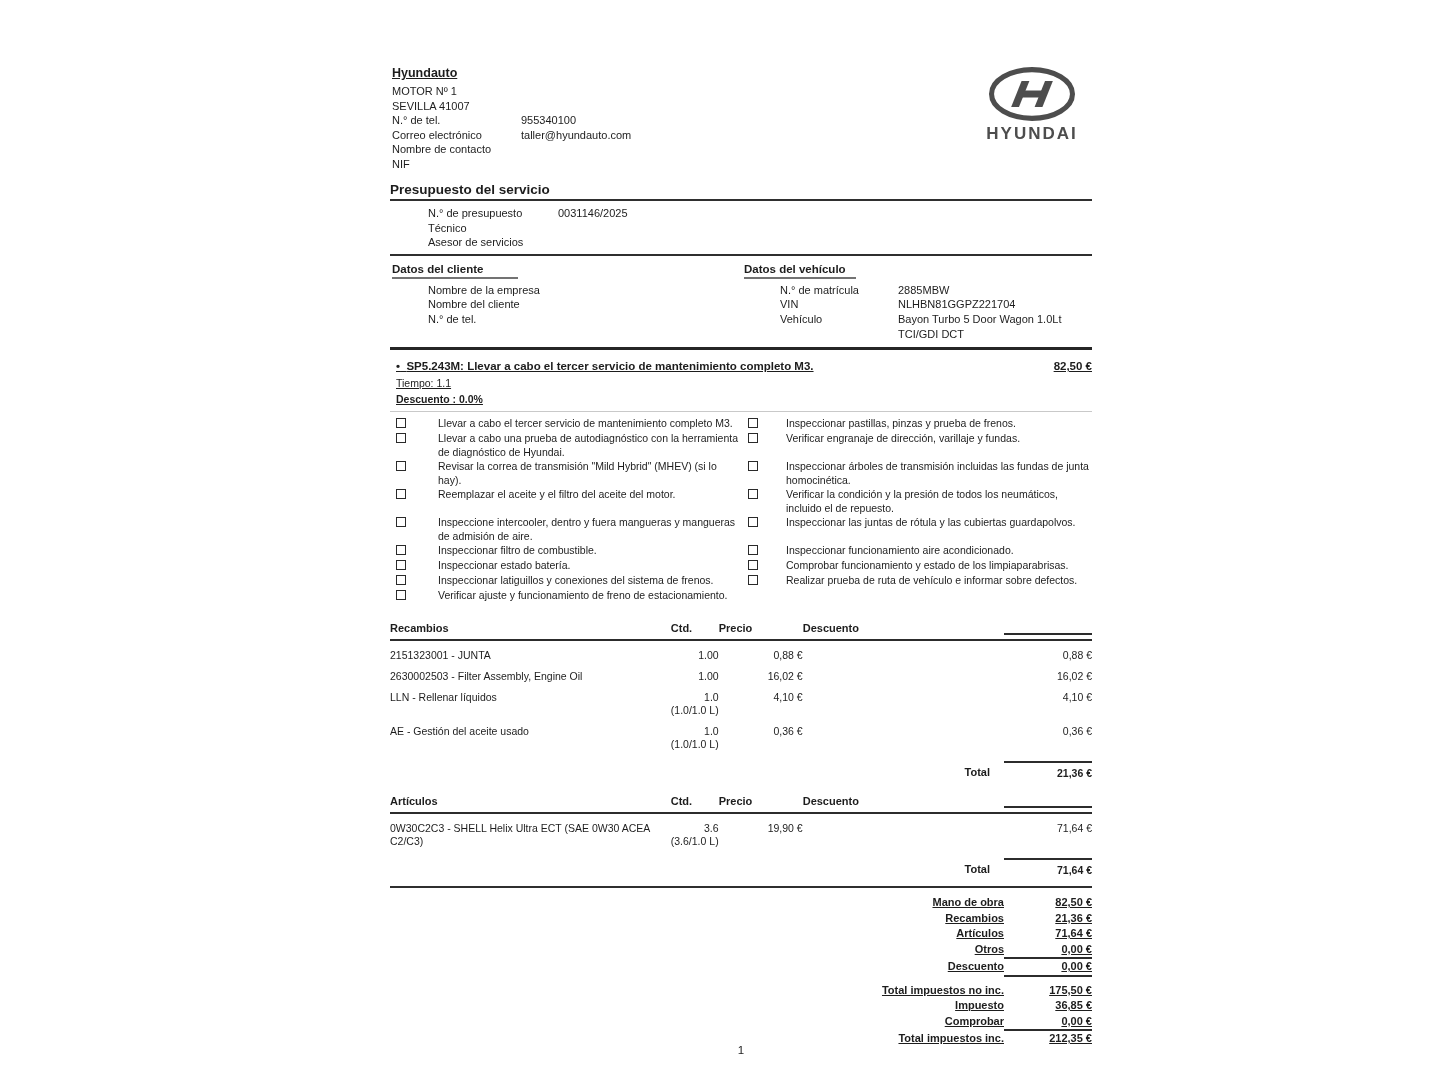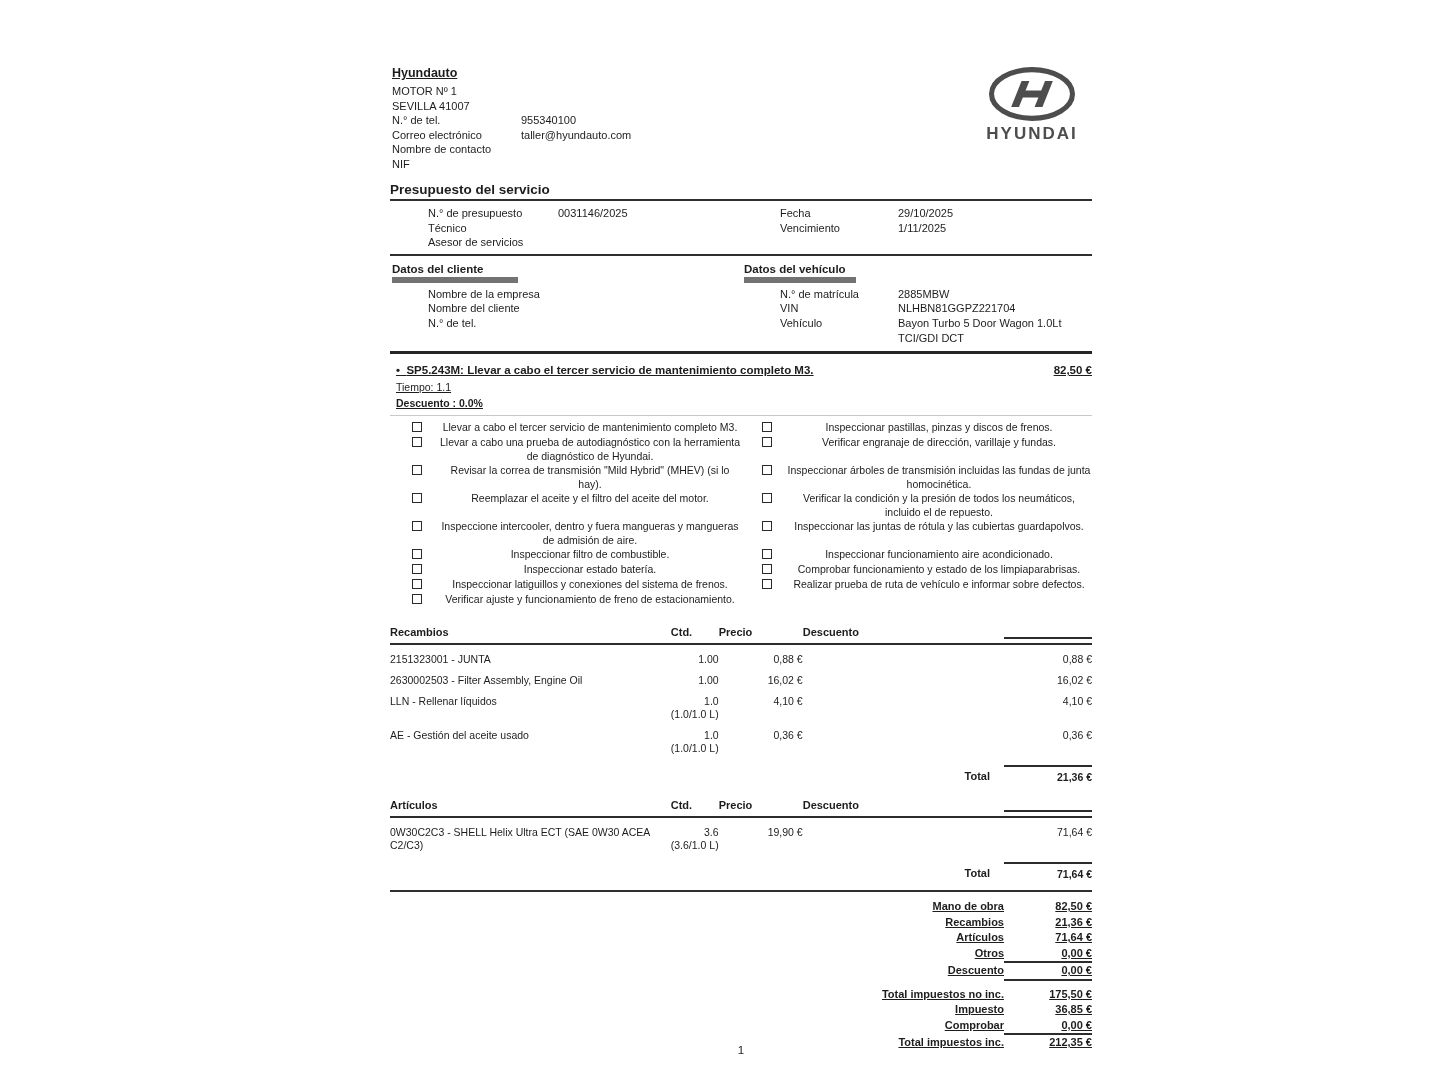--- a/index.html
+++ b/index.html
@@ -32,35 +32,35 @@
   
   .two-col { display:flex; }
   .col-l { width:352px; flex:none; }
   .col-r { width:350px; flex:none; }
   .f-row { display:flex; font-size:11px; line-height:14.6px;padding-left:36px; }
   .f-label-l { width:130px; flex:none; }
   .f-label-r { width:118px; flex:none; }
   .quote-block { padding:5px 0 4px 2px; }
 
   .sec-block { padding:3px 0 6px 2px; }
-  .sec-heading { font-weight:bold; font-size:11.5px; display:inline-block; border-bottom:6px solid #737373; padding-bottom:2px; margin-bottom:4px; }
+  .sec-heading { font-weight:bold; font-size:11.5px; display:inline-block; border-bottom:2px solid #737373; padding-bottom:2px; margin-bottom:4px; }
   .hd-client  { width:126px; }
   .hd-vehicle { width:112px; }
 
   
   .svc { margin-top:10px; margin-left:6px;text-decoration:underline; }
   .svc-line { display:flex; justify-content:space-between; font-weight:bold; font-size:11.5px; }
   .svc-name { max-width:560px; }
   .svc-time { font-size:10.5px; margin-top:5px; }
   .svc-discount { font-weight:bold; font-size:10.5px; margin-top:4px; }
   .pre-checklist-rule { margin-top:6px; }
 
   
   table.checklist { width:100%; border-collapse:collapse; font-size:10.5px; line-height:14px; margin-top:4px; }
-  table.checklist td { vertical-align:top; padding:0;text-align:center; }
+  table.checklist td { vertical-align:top; padding:0; }
   td.cb { width:48px; }
   td.cb2 { width:44px; }
   td.cl-text-l { width:304px; padding-right:6px; }
   td.cl-text-r { width:306px; }
   .cbox { display:inline-block; width:8px; height:8px; border:1.5px solid #2a2a2a; margin-top:2px; margin-left:6px; }
   .cb-hidden .cbox { visibility:hidden; }
 
   
   table.items { width:100%; border-collapse:collapse; font-size:10.5px; line-height:13px; }
   table.items.parts-table { margin-top:14px; }
@@ -144,30 +144,20 @@
         <span class="f-label-l">N.° de presupuesto</span>
         <span>0031146/2025</span>
       </div>
       <div class="f-row">
           <span>Técnico</span>
         </div>
       <div class="f-row">
           <span>Asesor de servicios</span>
         </div>
     </div>
-    <div class="col-r">
-      <div class="f-row">
-        <span class="f-label-r">Fecha</span>
-        <span>29/10/2025</span>
-      </div>
-      <div class="f-row">
-        <span class="f-label-r">Vencimiento</span>
-        <span>1/11/2025</span>
-      </div>
-    </div>
   </div>
   <div class="rule"></div>
 
   <div class="two-col sec-block">
     <div class="col-l">
       <div class="sec-heading hd-client">Datos del cliente</div>
       <div class="f-row">
           <span>Nombre de la empresa</span>
         </div>
       <div class="f-row">
@@ -204,21 +194,21 @@
     <div class="svc-discount">Descuento : 0.0%</div>
   </div>
   <div class="rule-thin pre-checklist-rule"></div>
 
   <table class="checklist">
     <tbody>
         <tr>
       <td class="cb"><span class="cbox"></span></td>
       <td class="cl-text-l">Llevar a cabo el tercer servicio de mantenimiento completo M3.</td>
       <td class="cb cb2"><span class="cbox"></span></td>
-      <td class="cl-text-r">Inspeccionar pastillas, pinzas y discos de frenos.</td>
+      <td class="cl-text-r">Inspeccionar pastillas, pinzas y prueba de frenos.</td>
     </tr>
     <tr>
       <td class="cb"><span class="cbox"></span></td>
       <td class="cl-text-l">Llevar a cabo una prueba de autodiagnóstico con la herramienta de diagnóstico de Hyundai.</td>
       <td class="cb cb2"><span class="cbox"></span></td>
       <td class="cl-text-r">Verificar engranaje de dirección, varillaje y fundas.</td>
     </tr>
     <tr>
       <td class="cb"><span class="cbox"></span></td>
       <td class="cl-text-l">Revisar la correa de transmisión "Mild Hybrid" (MHEV) (si lo hay).</td>

